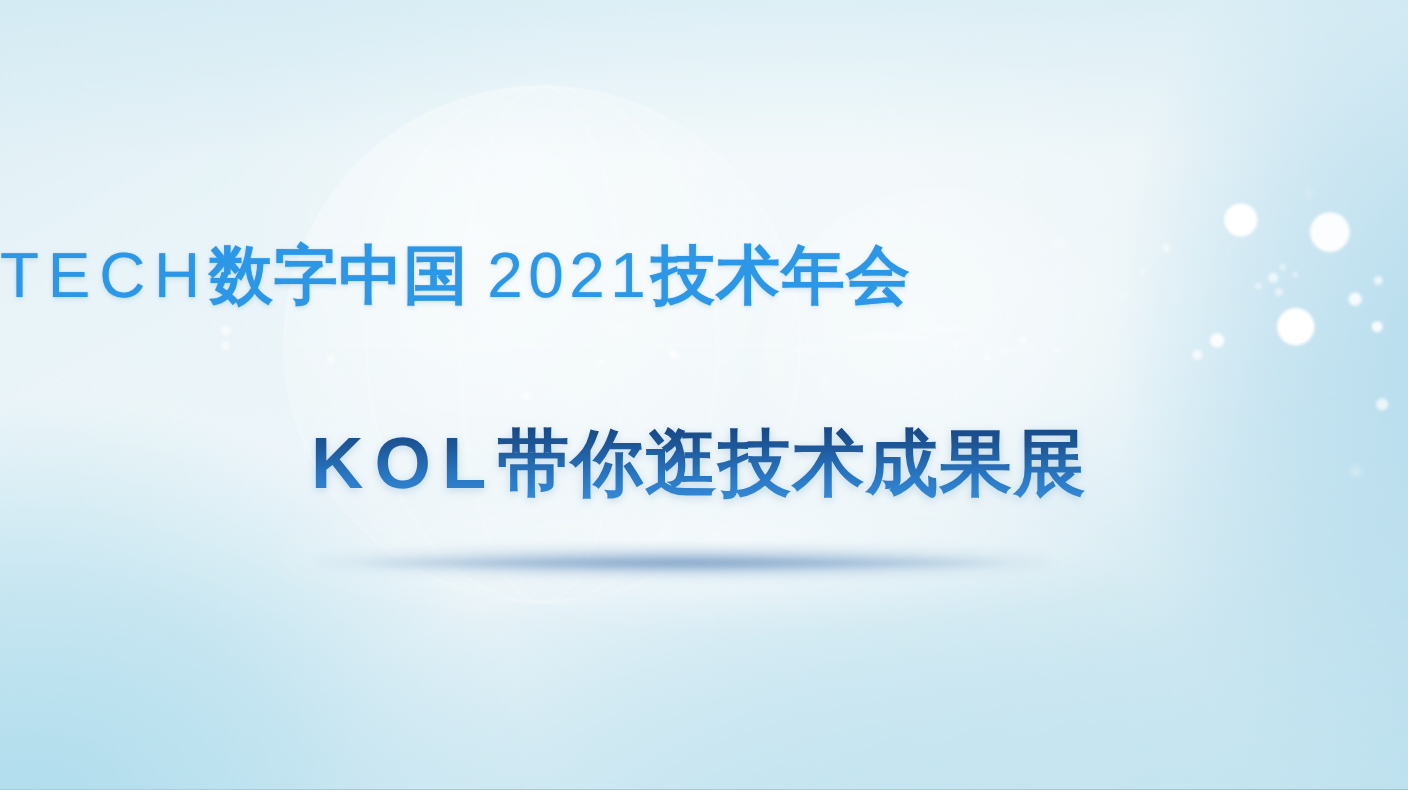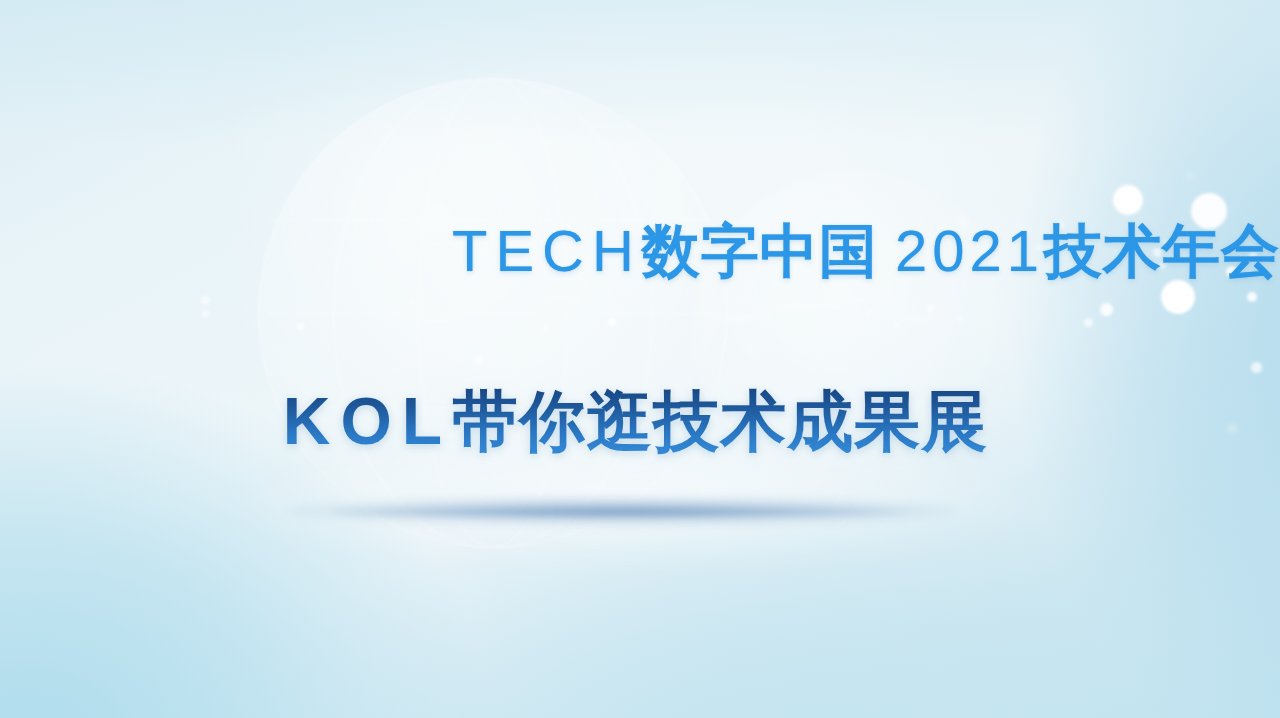--- a/index.html
+++ b/index.html
@@ -123,21 +123,21 @@
     align-items: center;
     justify-content: flex-start;
     pointer-events: none;
   }
 
   .title-line-1 {
     position: absolute;
     top: 212px;
     left: 0;
     width: 1280px;
-    text-align: right;
+    text-align: left;
     font-size: 58px;
     line-height: 78px;
     letter-spacing: 3px;
     font-weight: 500;
     color: #2b97e6;
     white-space: nowrap;
     font-stretch: condensed;
     text-shadow:
       0 0 1px rgba(43,151,230,0.55),
       0 2px 5px rgba(120,175,215,0.30);

